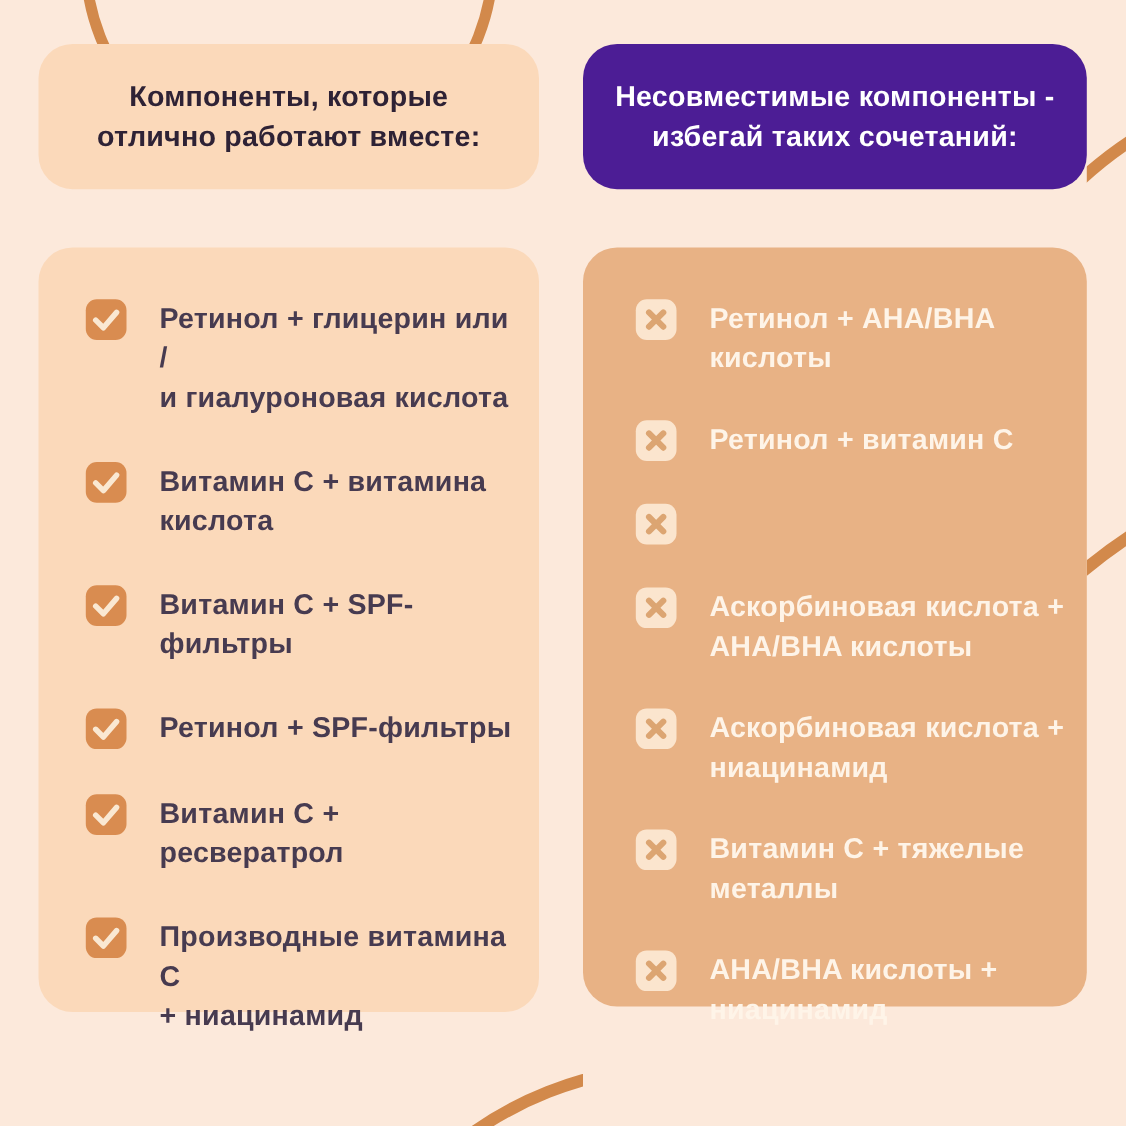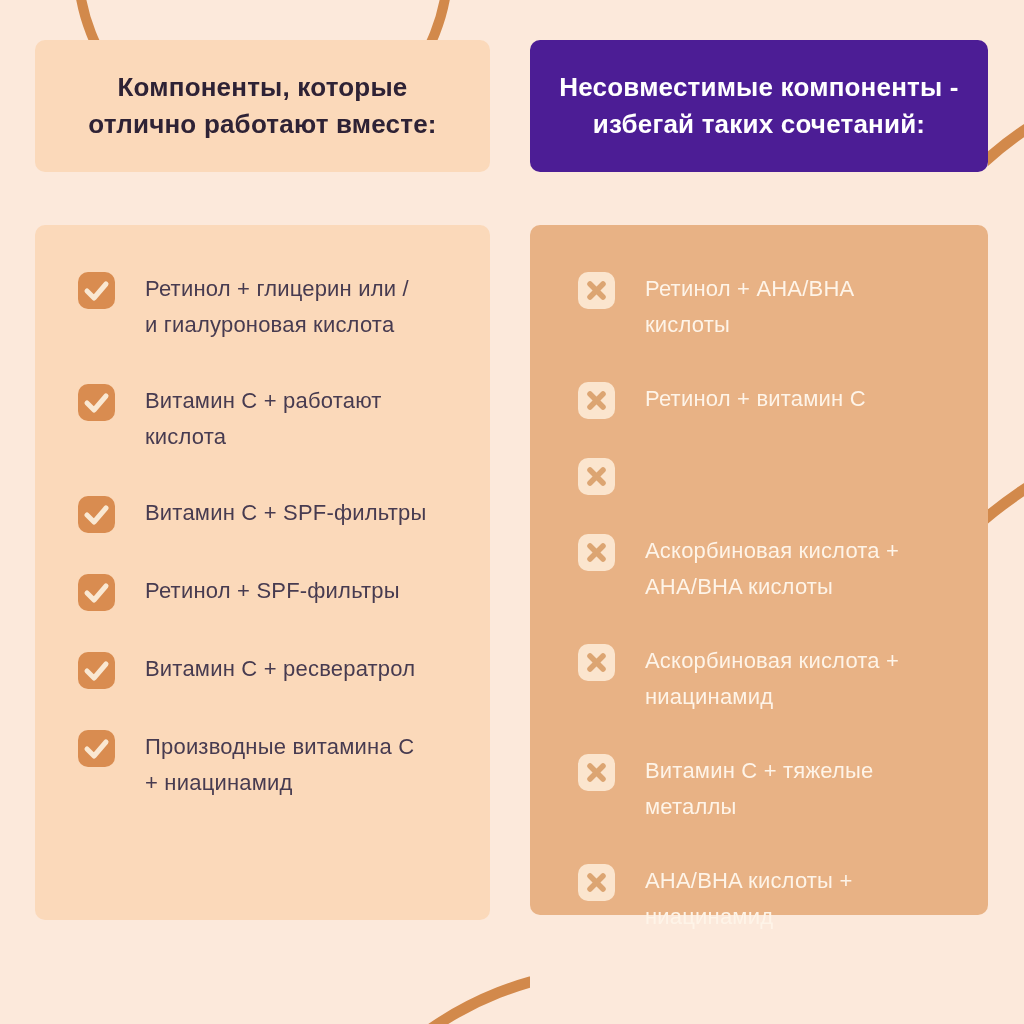--- a/index.html
+++ b/index.html
@@ -23,21 +23,21 @@
   .clip-bottom .circle{left:-111px;top:14px;width:672px;height:672px;border-width:11px;}
   .clip-topright{left:988px;top:110px;width:36px;height:60px;}
   .clip-topright .circle{left:-123px;top:-45px;width:710px;height:710px;border-width:11px;}
   .clip-right{left:988px;top:480px;width:36px;height:55px;}
   .clip-right .circle{left:-188px;top:-80px;width:1000px;height:1000px;border-width:11px;}
 
   
   .col{position:absolute;top:40px;z-index:1;}
   .col-left{left:35px;width:455px;}
   .col-right{left:530px;width:458px;}
-  .card{box-sizing:border-box;border-radius:10px;}
+  .card{box-sizing:border-box;border-radius:31px;}
   .header-card{
     height:132px;display:flex;align-items:center;justify-content:center;
     text-align:center;padding:0 16px;
   }
   .header-card h2{
     margin:0;font-size:26px;font-weight:700;line-height:37px;
     white-space:pre-line;letter-spacing:.2px;
   }
   .col-left .header-card{background:#FBD9BA;}
   .col-left .header-card h2{color:#2E2235;}
@@ -52,21 +52,21 @@
   .col-left .row{margin:0 0 40px 43px;}
   .col-right .row{margin:0 0 38px 48px;}
   .icon-box{
     flex:0 0 auto;width:37px;height:37px;border-radius:10px;
     display:flex;align-items:center;justify-content:center;margin-top:1px;
   }
   .icon-box.check{background:#D98C50;}
   .icon-box.cross{background:#FBE5CE;}
   .icon-box svg{display:block;}
   .row-text{
-    font-size:22px;line-height:36px;font-weight:400;
+    font-size:26px;line-height:36px;font-weight:700;
     white-space:pre-line;letter-spacing:.2px;
   }
   .col-left .row-text{color:#473B50;margin-left:30px;width:330px;}
   .col-right .row-text{color:#FEF4E8;margin-left:30px;width:335px;}
 </style>
 </head>
 <body>
 
 <div class="canvas">
 
@@ -100,21 +100,21 @@
 и гиалуроновая кислота</span>
     </div>
 
 
     <div class="row">
       <span class="icon-box check">
         <svg width="37" height="37" viewBox="0 0 37 37">
           <polyline points="9,19 16,26 28,12" fill="none" stroke="#FAE8D2" stroke-width="5" stroke-linecap="round" stroke-linejoin="round"></polyline>
         </svg>
       </span>
-      <span class="row-text">Витамин C + работают
+      <span class="row-text">Витамин C + витамина
 кислота</span>
     </div>
 
     <div class="row">
       <span class="icon-box check">
         <svg width="37" height="37" viewBox="0 0 37 37">
           <polyline points="9,19 16,26 28,12" fill="none" stroke="#FAE8D2" stroke-width="5" stroke-linecap="round" stroke-linejoin="round"></polyline>
         </svg>
       </span>
       <span class="row-text">Витамин C + SPF-фильтры</span>

